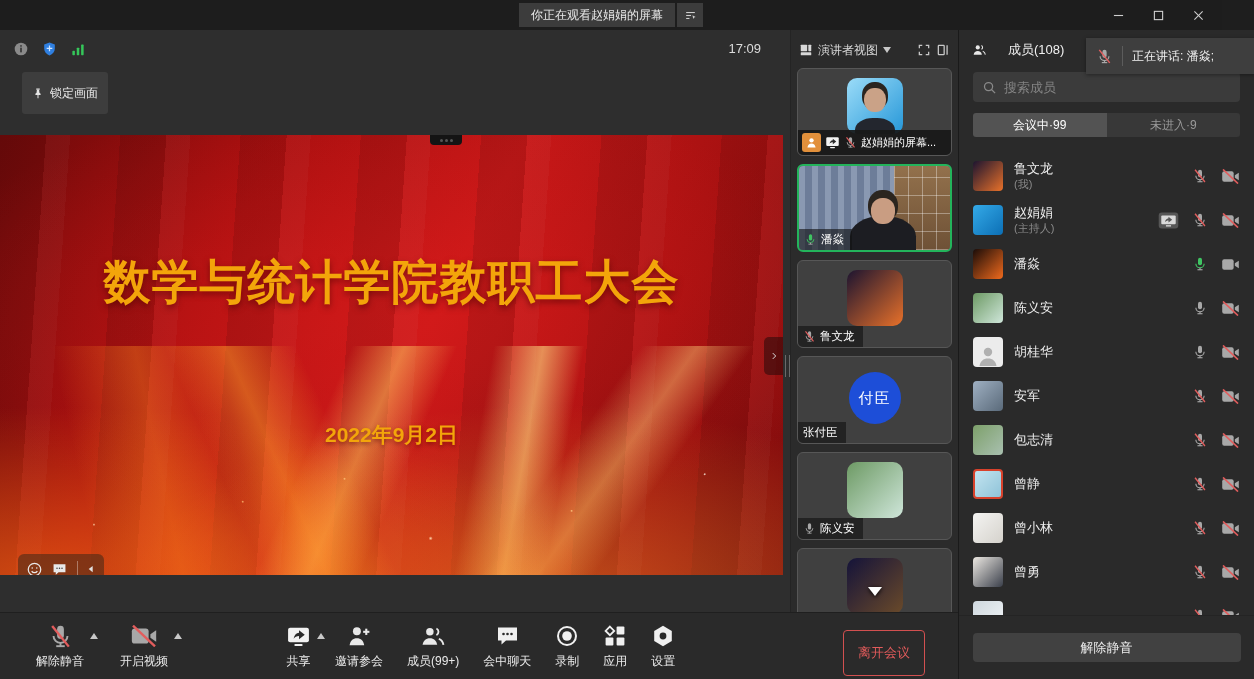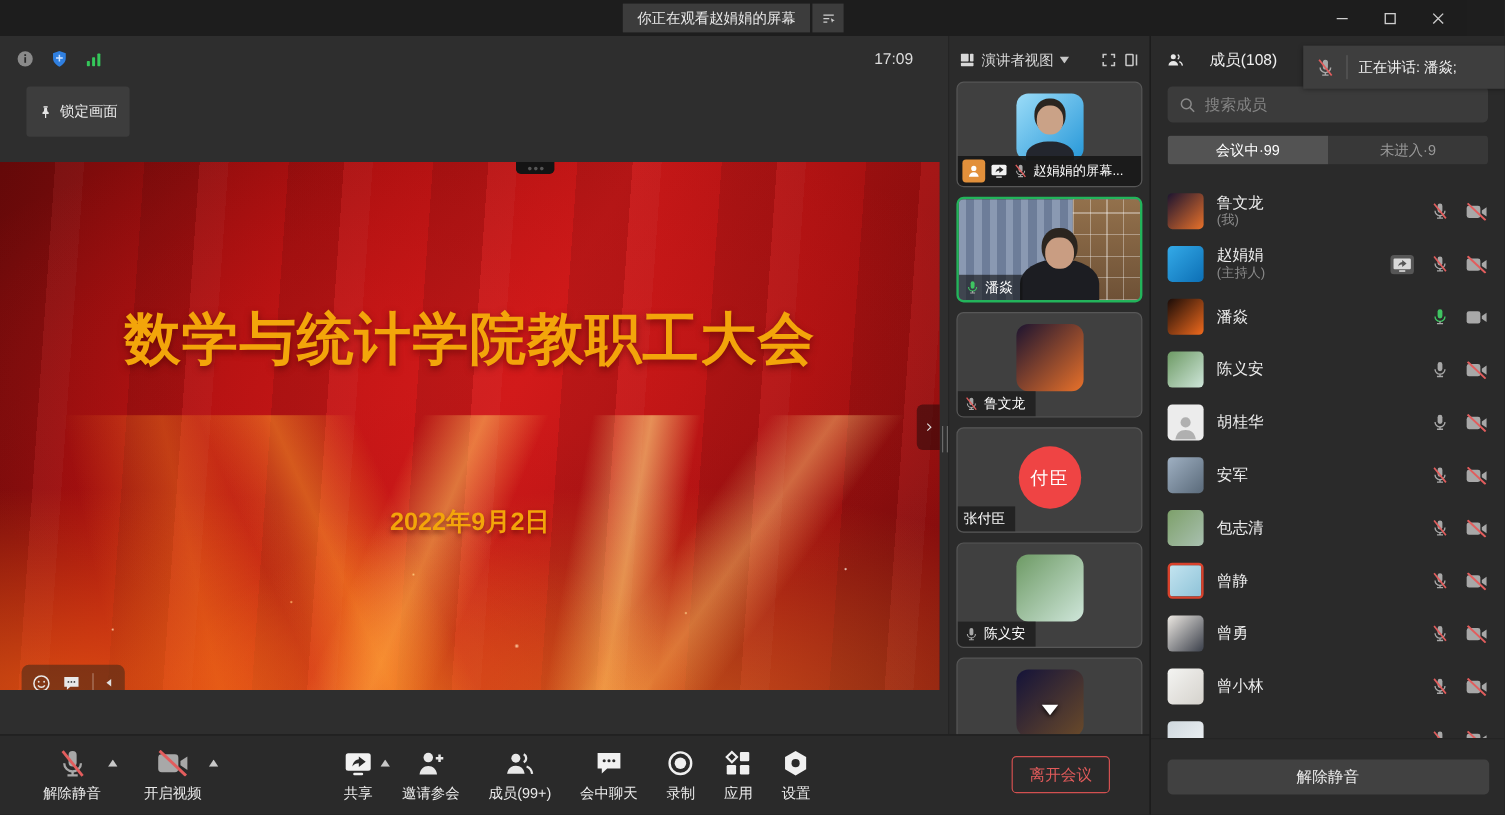--- a/index.html
+++ b/index.html
@@ -50,37 +50,37 @@
 .strip-header .sp{margin-left:auto}
 .tile{position:relative;width:100%;height:88px;margin-top:8px;background:#404040;border:1px solid #575757;border-radius:6px;overflow:hidden;cursor:pointer}
 .tile.active{border:2px solid #23b45b}
 .tile-avatar{position:absolute;left:50%;top:9px;transform:translateX(-50%);width:56px;height:56px;border-radius:10px;overflow:hidden}
 .av-person{position:absolute;left:50%;bottom:-10px;transform:translateX(-50%);width:40px;height:26px;border-radius:45% 45% 0 0;background:#23262e}
 .av-head{position:absolute;left:50%;top:10px;transform:translateX(-50%);width:22px;height:24px;border-radius:46%;background:#caa287;box-shadow:0 -4px 0 2px #2a2520}
 .tile-bar{position:absolute;left:0;right:0;bottom:0;height:25px;background:rgba(24,24,24,.92);display:flex;align-items:center;gap:4px;padding:0 4px;color:#fff;font-size:11px;white-space:nowrap}
 .tile-bar .tile-text{overflow:hidden;text-overflow:ellipsis}
 .badge-orange{width:19px;height:19px;border-radius:3px;background:#e2903b;display:flex;align-items:center;justify-content:center;flex:none}
 .tile-tag{position:absolute;left:0;bottom:0;max-width:100%;background:rgba(18,18,18,.62);display:flex;align-items:center;gap:4px;padding:3px 8px 3px 5px;color:#fff;font-size:11.5px;white-space:nowrap}
-.initials-circle{position:absolute;left:50%;top:50%;transform:translate(-50%,-54%);width:52px;height:52px;border-radius:50%;background:#ef4444;color:#fff;font-size:15px;display:flex;align-items:center;justify-content:center;letter-spacing:1px}
+.initials-circle{position:absolute;left:50%;top:50%;transform:translate(-50%,-54%);width:52px;height:52px;border-radius:50%;background:#1d4ed8;color:#fff;font-size:15px;display:flex;align-items:center;justify-content:center;letter-spacing:1px}
 .curtain{position:absolute;inset:0;background:repeating-linear-gradient(90deg,#8a99b2 0 6px,#6d7d99 6px 13px)}
 .curtain .cabinet{position:absolute;right:0;top:0;width:37%;height:100%;background:
  repeating-linear-gradient(0deg,rgba(255,255,255,.35) 0 1px,transparent 1px 18px),
  repeating-linear-gradient(90deg,rgba(255,255,255,.35) 0 1px,transparent 1px 14px),
  linear-gradient(180deg,#93714c,#6e5136)}
 .curtain .v-person{position:absolute;left:34%;bottom:-8px;width:66px;height:42px;border-radius:48% 48% 0 0;background:#1c1d22}
 .curtain .v-head{position:absolute;left:calc(34% + 21px);bottom:26px;width:24px;height:26px;border-radius:46%;background:#c99d82;box-shadow:0 -5px 0 3px #2b251f}
 .strip-down{position:absolute;left:50%;bottom:16px;transform:translateX(-50%);z-index:5;filter:drop-shadow(0 1px 2px #000)}
 
 .toolbar{position:absolute;left:0;top:612px;width:958px;height:67px;background:#2a2a2a;border-top:1px solid #1f1f1f}
 .tool-left{position:absolute;left:36px;top:10px;display:flex;gap:36px}
 .tool-center{position:absolute;left:286px;top:10px;display:flex;gap:24px}
 .tool-item{position:relative;display:flex;flex-direction:column;align-items:center;gap:4px;color:#eaeaea;font-size:12px;cursor:pointer;white-space:nowrap}
 .t-icon{height:26px;display:flex;align-items:center;justify-content:center}
 .caret{position:absolute;right:-14px;top:10px}
-.leave-btn{position:absolute;right:33px;top:17px;width:82px;height:31px;border:1px solid #d25050;border-radius:4px;color:#e25b5b;font-size:13px;display:flex;align-items:center;justify-content:center;background:transparent;cursor:pointer}
+.leave-btn{position:absolute;right:33px;top:17px;width:82px;height:46px;border:1px solid #d25050;border-radius:4px;color:#e25b5b;font-size:13px;display:flex;align-items:center;justify-content:center;background:transparent;cursor:pointer}
 
 .panel{position:absolute;left:958px;top:30px;width:296px;height:649px;background:#2a2a2a;border-left:1px solid #1a1a1a}
 .panel-head{height:34px;display:flex;align-items:center;padding:6px 12px 0;color:#f0f0f0;font-size:13px;gap:20px}
 .panel-head-icons{margin-left:auto;display:flex;gap:12px;align-items:center;color:#b0b0b0}
 .search-box{margin:8px 14px 0;height:30px;background:#3b3b3b;border-radius:4px;display:flex;align-items:center;padding:0 9px;gap:7px}
 .search-box input{background:transparent;border:none;outline:none;color:#ddd;font-size:13px;width:100%}
 .search-box input::placeholder{color:#858585}
 .tabs{margin:11px 14px 0;display:flex;height:24px;border-radius:3px;overflow:hidden}
 .tab{flex:1;display:flex;align-items:center;justify-content:center;font-size:12px;cursor:pointer}
 .tab.active{background:#535353;color:#fff}
@@ -686,47 +686,47 @@
             <span>
               <svg width="19" height="15" viewBox="0 0 24 19">
    <rect x="1.5" y="3" width="14.5" height="13" rx="2.5" fill="#a8a8a8"></rect>
    <path d="M17.5 8l5-3.4v9.8l-5-3.4z" fill="#a8a8a8"></path>
    <line x1="2.5" y1="0.6" x2="21.5" y2="18.4" stroke="#e25d5d" stroke-width="2.1"></line>
               </svg>
             </span>
           </div>
         </div>
         <div class="m-row">
+          <div class="m-avatar" style="background: linear-gradient(135deg, rgb(244, 244, 242), rgb(213, 210, 204));"></div>
+          <div class="m-names">
+            <div class="m-name">曾小林</div>
+          </div>
+          <div class="m-icons">
+            <span>
+              <svg width="16" height="16" viewBox="0 0 24 24">
+   <rect x="9" y="2.5" width="6" height="11.5" rx="3" fill="#a8a8a8"></rect>
+   <path d="M5.8 11.5a6.2 6.2 0 0 0 12.4 0" fill="none" stroke="#a8a8a8" stroke-width="1.7"></path>
+   <line x1="12" y1="17.7" x2="12" y2="20.6" stroke="#a8a8a8" stroke-width="1.7"></line>
+   <line x1="8.2" y1="20.6" x2="15.8" y2="20.6" stroke="#a8a8a8" stroke-width="1.7"></line>
+   <line x1="4.6" y1="2.6" x2="19.4" y2="21" stroke="#e25d5d" stroke-width="2.1"></line>
+              </svg>
+            </span>
+            <span>
+              <svg width="19" height="15" viewBox="0 0 24 19">
+   <rect x="1.5" y="3" width="14.5" height="13" rx="2.5" fill="#a8a8a8"></rect>
+   <path d="M17.5 8l5-3.4v9.8l-5-3.4z" fill="#a8a8a8"></path>
+   <line x1="2.5" y1="0.6" x2="21.5" y2="18.4" stroke="#e25d5d" stroke-width="2.1"></line>
+              </svg>
+            </span>
+          </div>
+        </div>
+        <div class="m-row">
           <div class="m-avatar" style="background: linear-gradient(135deg, rgb(236, 232, 226), rgb(58, 63, 74));"></div>
           <div class="m-names">
             <div class="m-name">曾勇</div>
-          </div>
-          <div class="m-icons">
-            <span>
-              <svg width="16" height="16" viewBox="0 0 24 24">
-   <rect x="9" y="2.5" width="6" height="11.5" rx="3" fill="#a8a8a8"></rect>
-   <path d="M5.8 11.5a6.2 6.2 0 0 0 12.4 0" fill="none" stroke="#a8a8a8" stroke-width="1.7"></path>
-   <line x1="12" y1="17.7" x2="12" y2="20.6" stroke="#a8a8a8" stroke-width="1.7"></line>
-   <line x1="8.2" y1="20.6" x2="15.8" y2="20.6" stroke="#a8a8a8" stroke-width="1.7"></line>
-   <line x1="4.6" y1="2.6" x2="19.4" y2="21" stroke="#e25d5d" stroke-width="2.1"></line>
-              </svg>
-            </span>
-            <span>
-              <svg width="19" height="15" viewBox="0 0 24 19">
-   <rect x="1.5" y="3" width="14.5" height="13" rx="2.5" fill="#a8a8a8"></rect>
-   <path d="M17.5 8l5-3.4v9.8l-5-3.4z" fill="#a8a8a8"></path>
-   <line x1="2.5" y1="0.6" x2="21.5" y2="18.4" stroke="#e25d5d" stroke-width="2.1"></line>
-              </svg>
-            </span>
-          </div>
-        </div>
-        <div class="m-row">
-          <div class="m-avatar" style="background: linear-gradient(135deg, rgb(244, 244, 242), rgb(213, 210, 204));"></div>
-          <div class="m-names">
-            <div class="m-name">曾小林</div>
           </div>
           <div class="m-icons">
             <span>
               <svg width="16" height="16" viewBox="0 0 24 24">
    <rect x="9" y="2.5" width="6" height="11.5" rx="3" fill="#a8a8a8"></rect>
    <path d="M5.8 11.5a6.2 6.2 0 0 0 12.4 0" fill="none" stroke="#a8a8a8" stroke-width="1.7"></path>
    <line x1="12" y1="17.7" x2="12" y2="20.6" stroke="#a8a8a8" stroke-width="1.7"></line>
    <line x1="8.2" y1="20.6" x2="15.8" y2="20.6" stroke="#a8a8a8" stroke-width="1.7"></line>
    <line x1="4.6" y1="2.6" x2="19.4" y2="21" stroke="#e25d5d" stroke-width="2.1"></line>
               </svg>

